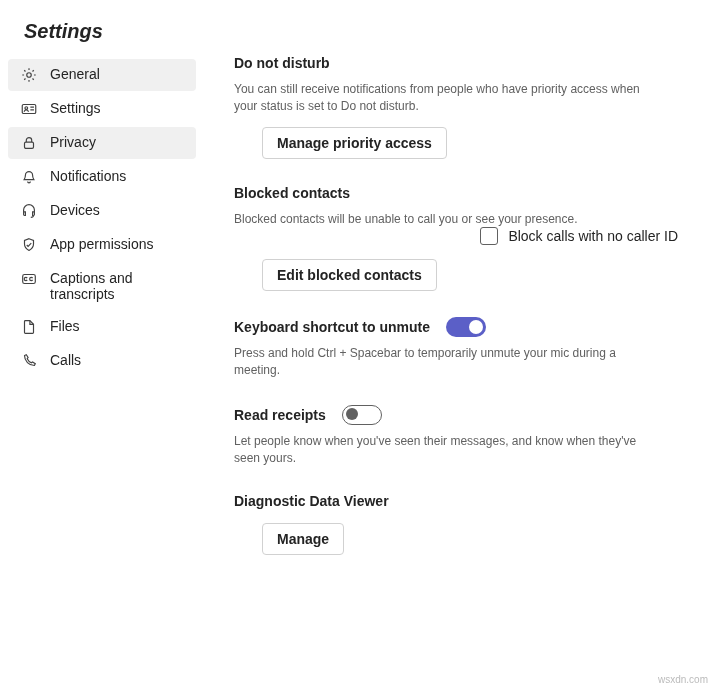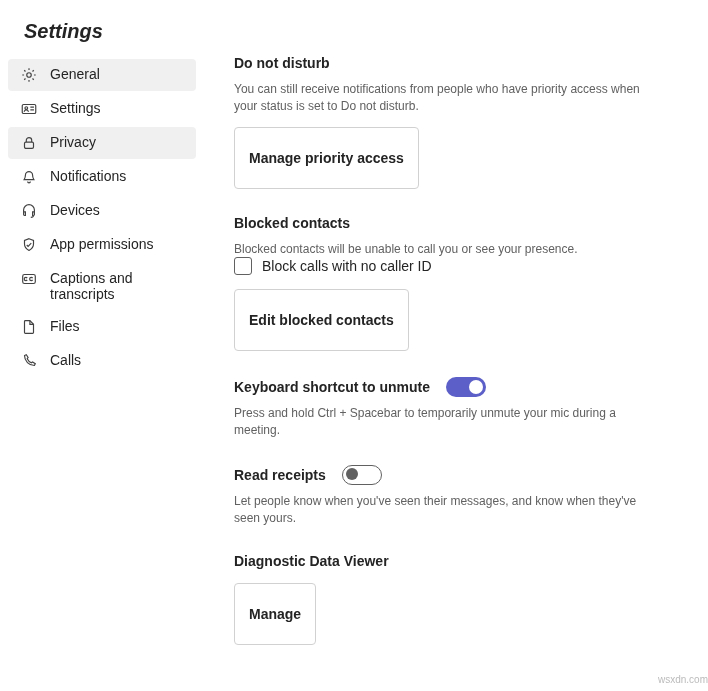--- a/index.html
+++ b/index.html
@@ -76,30 +76,32 @@
       max-width: 410px;
     }
     .btn {
       display: inline-block;
       font-size: 14px;
       font-weight: 600;
       color: #242424;
       background: #fff;
       border: 1px solid #d1d1d1;
       border-radius: 4px;
-      padding: 22px 14px;
-      cursor: pointer;
+      padding: 7px 14px;
+      cursor: pointer;
+      margin-left: 28px;
     }
     .checkbox-row {
       display: flex;
       align-items: center;
       gap: 10px;
       font-size: 14px;
       color: #242424;
       margin-bottom: 14px;
+      justify-content: flex-end;
     }
     .checkbox {
       width: 18px;
       height: 18px;
       border: 1px solid #616161;
       border-radius: 3px;
       background: #fff;
       cursor: pointer;
       flex-shrink: 0;
     }

